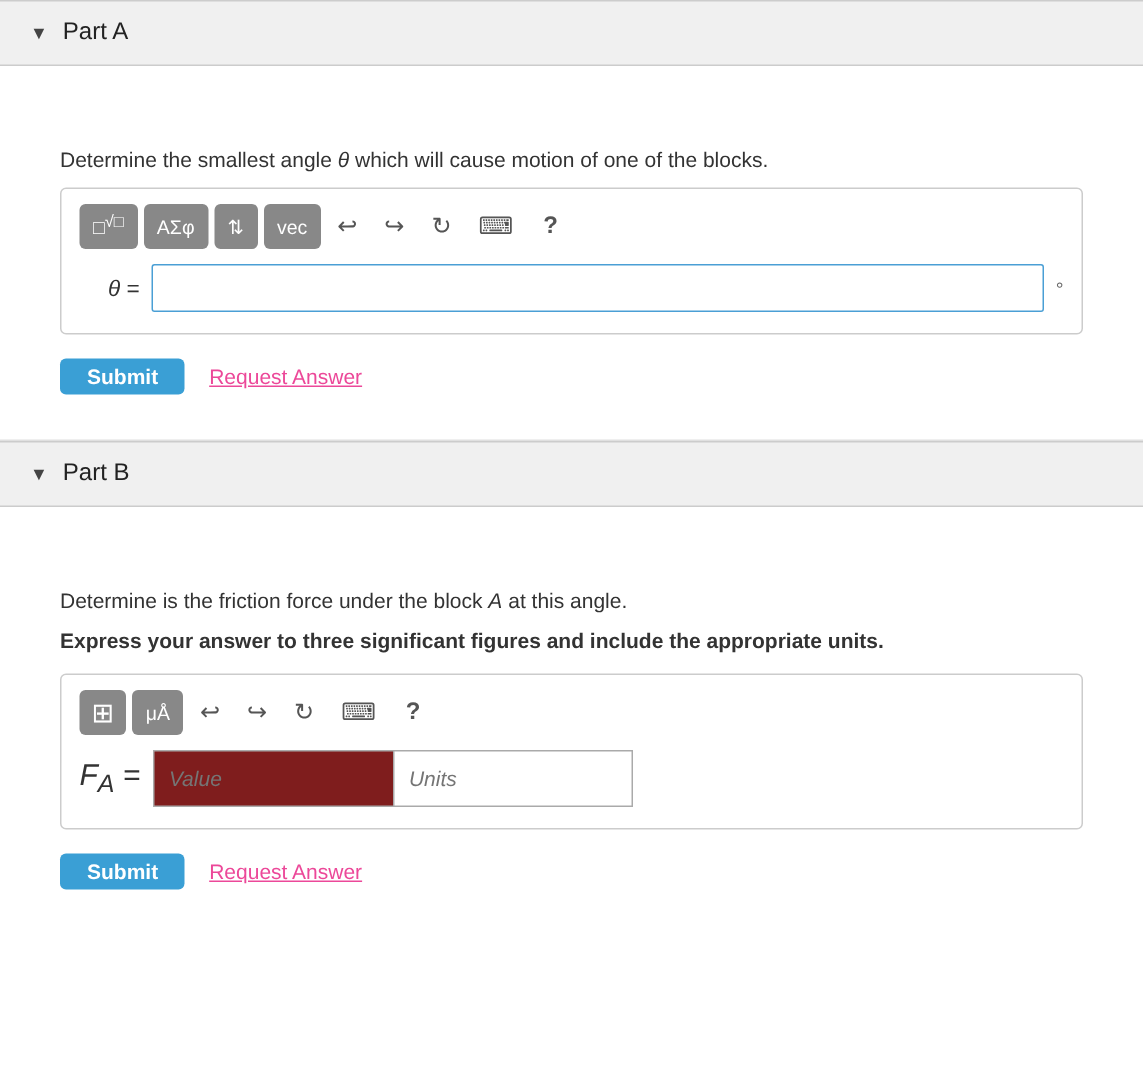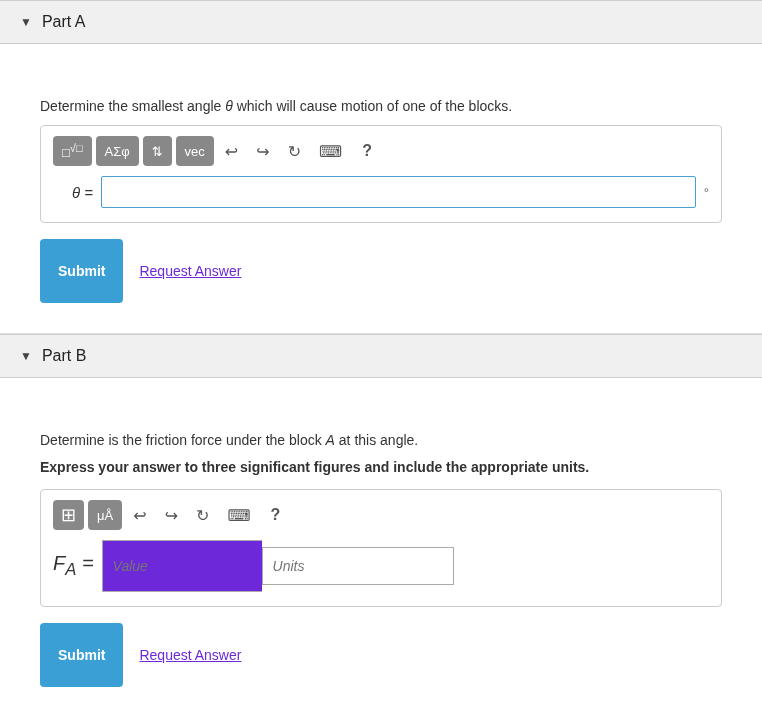--- a/index.html
+++ b/index.html
@@ -133,28 +133,28 @@
       align-items: center;
       gap: 16px;
       margin-top: 4px;
     }
 
     .submit-btn {
       background: #3a9fd5;
       color: #fff;
       border: none;
       border-radius: 4px;
-      padding: 24px 18px;
+      padding: 4px 18px;
       font-size: 14px;
       font-weight: bold;
       cursor: pointer;
     }
 
     .request-link {
-      color: #6d28d9;
+      color: #ec4899;
       text-decoration: underline;
       cursor: pointer;
       font-size: 14px;
       background: none;
       border: none;
     }
 
     .divider {
       border: none;
       border-top: 1px solid #e0e0e0;
@@ -168,34 +168,34 @@
       gap: 0;
     }
 
     .value-input {
       border: 1px solid #aaa;
       border-right: none;
       padding: 6px 10px;
       font-size: 14px;
       font-style: italic;
       color: #aaa;
-      background: #6d28d9;
+      background: #7f1d1d;
       width: 160px;
-      height: 52px;
+      height: 38px;
       outline: none;
     }
 
     .units-input {
       border: 1px solid #aaa;
       padding: 6px 10px;
       font-size: 14px;
       font-style: italic;
       color: #aaa;
       background: #fff;
-      width: 192px;
+      width: 160px;
       height: 38px;
       outline: none;
     }
 
     .math-label {
       font-style: italic;
       font-size: 15px;
     }
   </style>
 </head>

